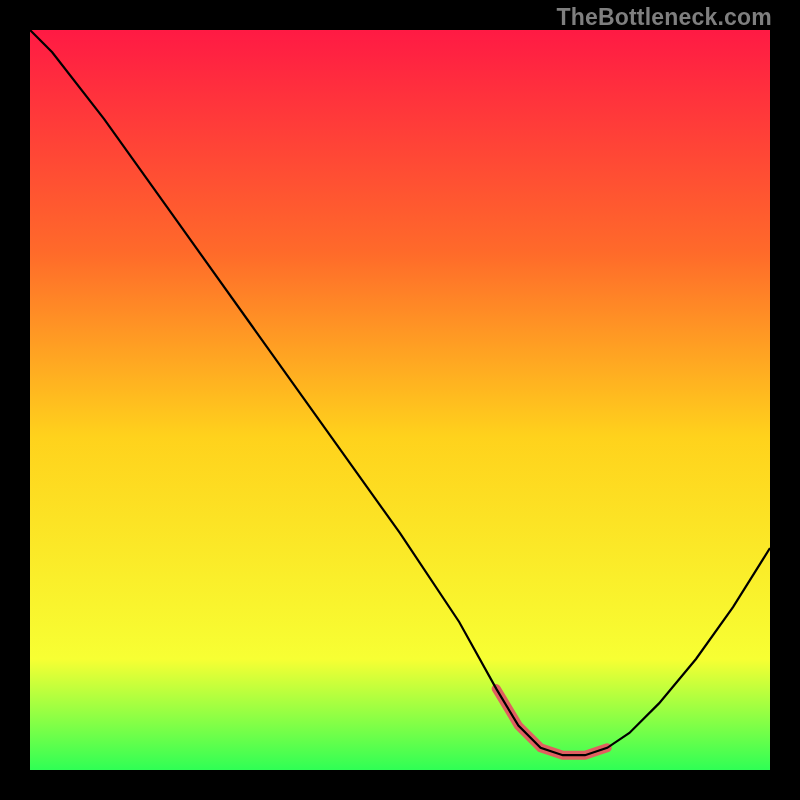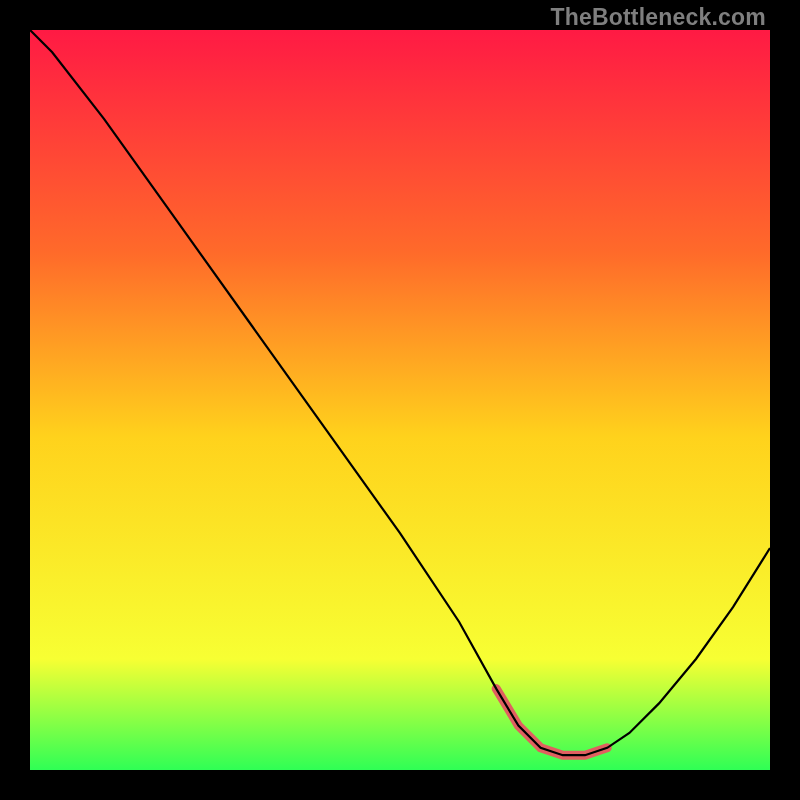--- a/index.html
+++ b/index.html
@@ -22,21 +22,21 @@
   .plot {
     position: absolute;
     left: 0;
     top: 0;
     width: 740px;
     height: 740px;
   }
   .watermark {
     position: absolute;
     top: 4px;
-    right: 34px;
+    right: 28px;
     color: #7f7f7f;
     font-size: 23px;
     font-weight: 600;
     letter-spacing: 0.2px;
   }
   svg {
     display: block;
   }
   .curve-main {
     fill: none;

